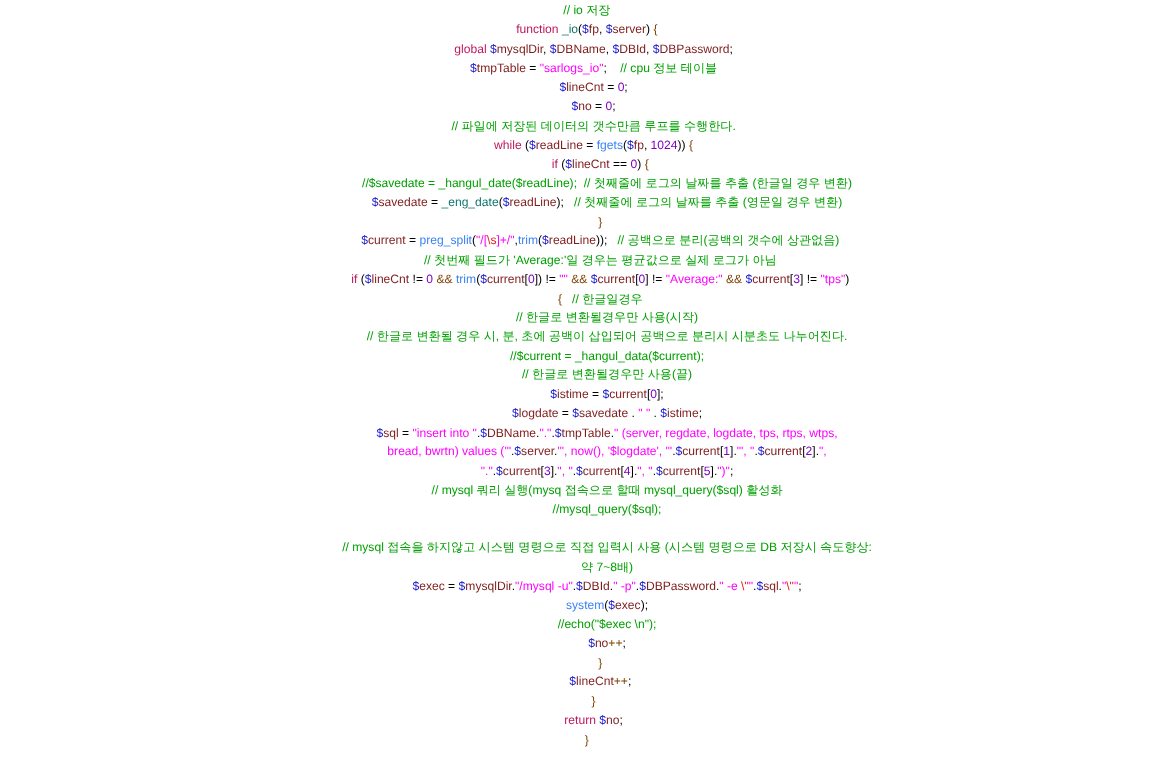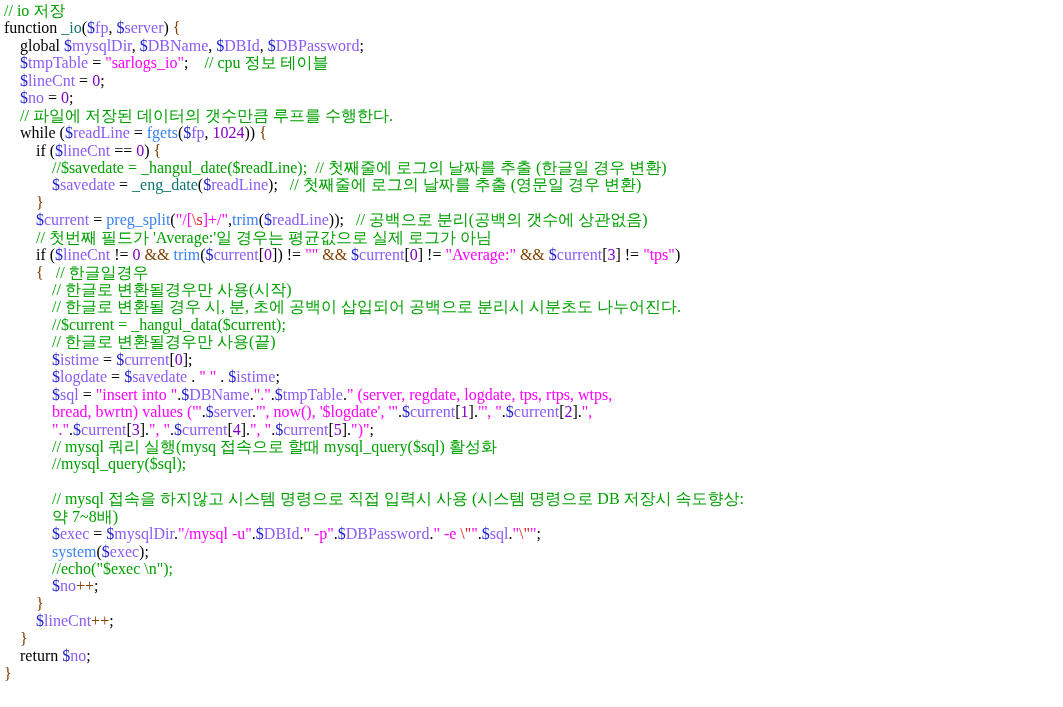--- a/index.html
+++ b/index.html
@@ -6,38 +6,39 @@
   html,body{margin:0;padding:0;background:#ffffff;}
   body{
     width:1063px;
     height:707px;
     overflow:hidden;
     font-family:"DejaVu Sans Mono","Liberation Mono",monospace;
   }
   #code{
     position:relative;
     padding:2px 0 0 4px;
-    font-family:Liberation Serif, serif;
-    font-size:16px;
+    font-family:Liberation Sans, sans-serif;
+    font-size:11px;
     line-height:17.45px;
     white-space:pre;
     letter-spacing:0px;
     color:#000000;
+    text-align:center;
   }
   .ln{
     display:block;
     height:17.45px;
     white-space:pre;
   }
   
   .cm   { color:#00A000; }          
-  .kw   { color:#000000; }          
+  .kw   { color:#be185d; }          
   .fnd  { color:#0f766e; }          
   .bi   { color:#3b82f6; }          
-  .var  { color:#8b5cf6; }          
+  .var  { color:#7f1d1d; }          
   .sig  { color:#2020CF; }          
   .str  { color:#FF00FF; }          
   .esc  { color:#E02020; }          
   .num  { color:#8000C0; }          
   .op   { color:#804000; }          
   .br   { color:#804000; }          
   .pl   { color:#000000; }          
 </style>
 </head>
 <body>

